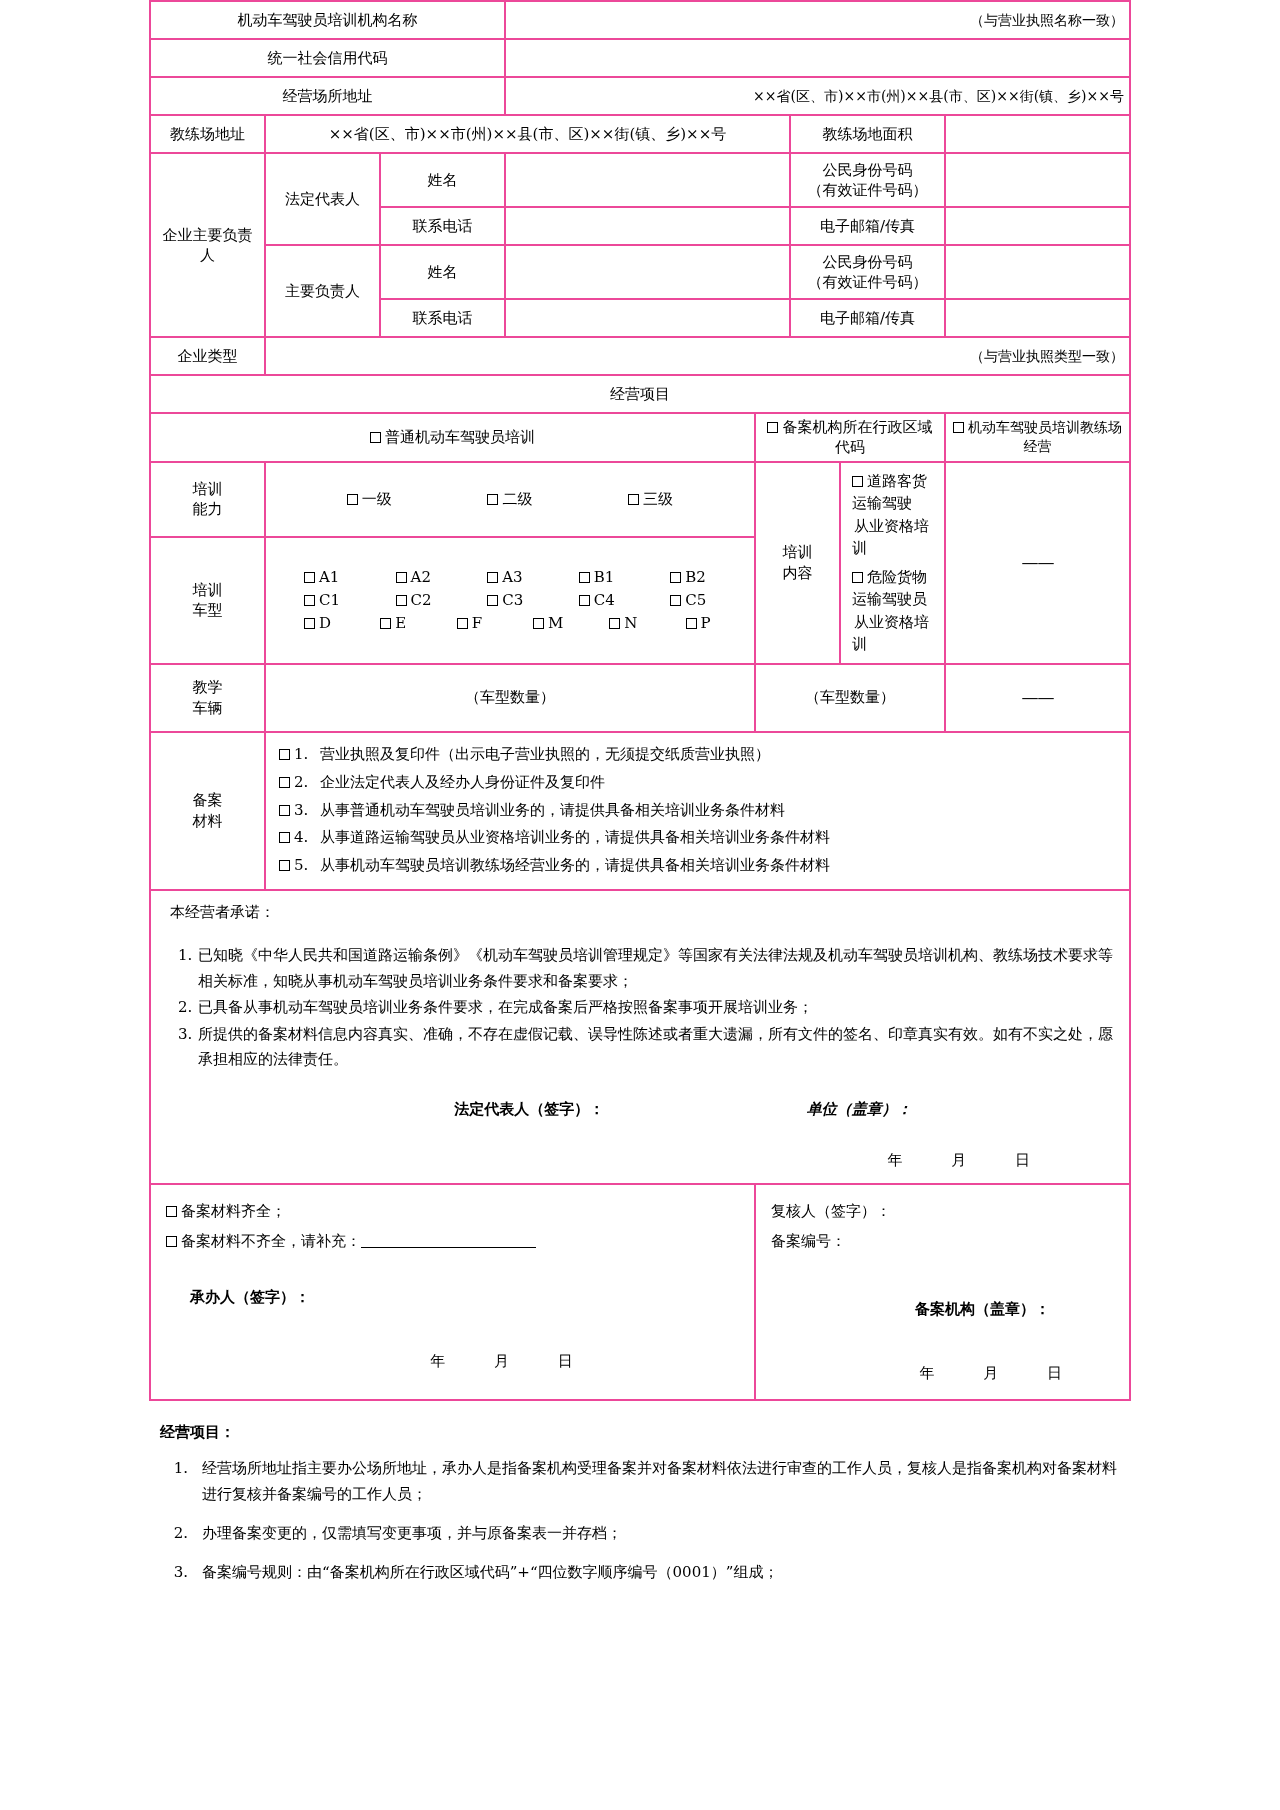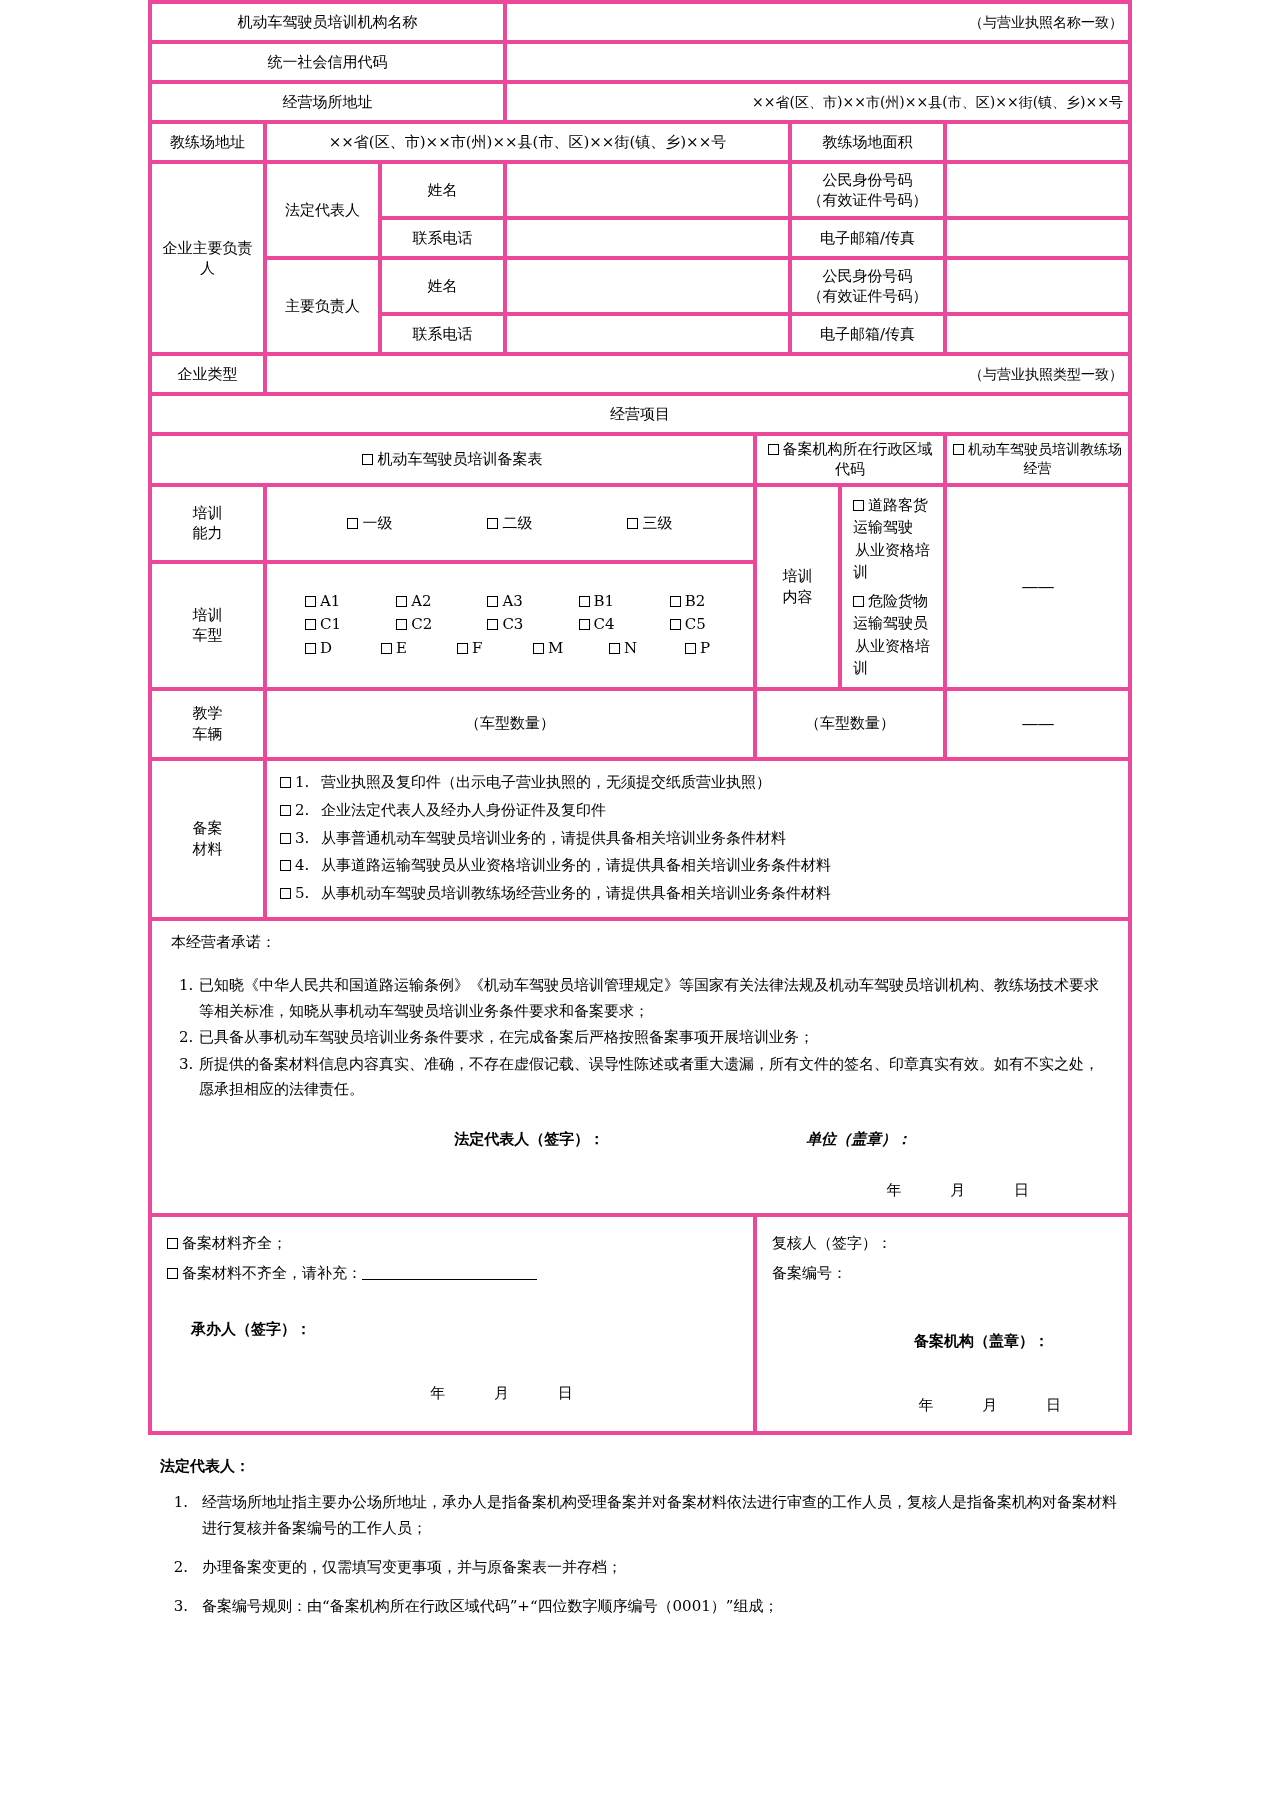--- a/index.html
+++ b/index.html
@@ -47,21 +47,21 @@
 
   table.main {
     width: 980px;
     margin: 0 auto;
     border-collapse: collapse;
     table-layout: fixed;
     font-family: "DejaVu Serif", "Liberation Serif", serif;
     font-size: 15px;
   }
   table.main td {
-    border: 4px solid #ec4899;
+    border: 2px solid #ec4899;
     padding: 3px 5px;
     vertical-align: middle;
     line-height: 1.35;
   }
   .ctr { text-align: center; }
   .lft { text-align: left; }
   .note-right {
     text-align: right;
     font-size: 14px;
   }
@@ -244,21 +244,21 @@
       <td class="ctr tall">企业类型</td>
       <td class="note-right" colspan="7">（与营业执照类型一致）</td>
     </tr>
 
     <tr>
       <td class="ctr tall" colspan="8">经营项目</td>
     </tr>
 
     <tr>
       <td class="ctr tall" colspan="4">
-        <span class="cb"></span><span>机动车驾驶员培训备案表</span>
+        <span class="cb"></span><span>普通机动车驾驶员培训</span>
       </td>
       <td class="ctr" colspan="3">
         <span class="cb"></span><span>备案机构所在行政区域代码</span>
       </td>
       <td class="ctr" style="font-size:14px">
         <span class="cb"></span><span>机动车驾驶员培训教练场经营</span>
       </td>
     </tr>
 
     <tr>
@@ -393,21 +393,21 @@
           <div>备案编号：</div>
           <div class="br-sign">备案机构（盖章）：</div>
           <div class="br-date">年    月    日</div>
         </div>
       </td>
     </tr>
   </tbody>
     </table>
 
   <div class="instructions">
-    <div class="ins-title">法定代表人：</div>
+    <div class="ins-title">经营项目：</div>
     <div class="ins-item">
       <span class="n">1.</span>
       <span class="t">经营场所地址指主要办公场所地址，承办人是指备案机构受理备案并对备案材料依法进行审查的工作人员，复核人是指备案机构对备案材料进行复核并备案编号的工作人员；</span>
     </div>
     <div class="ins-item">
       <span class="n">2.</span>
       <span class="t">办理备案变更的，仅需填写变更事项，并与原备案表一并存档；</span>
     </div>
     <div class="ins-item">
       <span class="n">3.</span>

